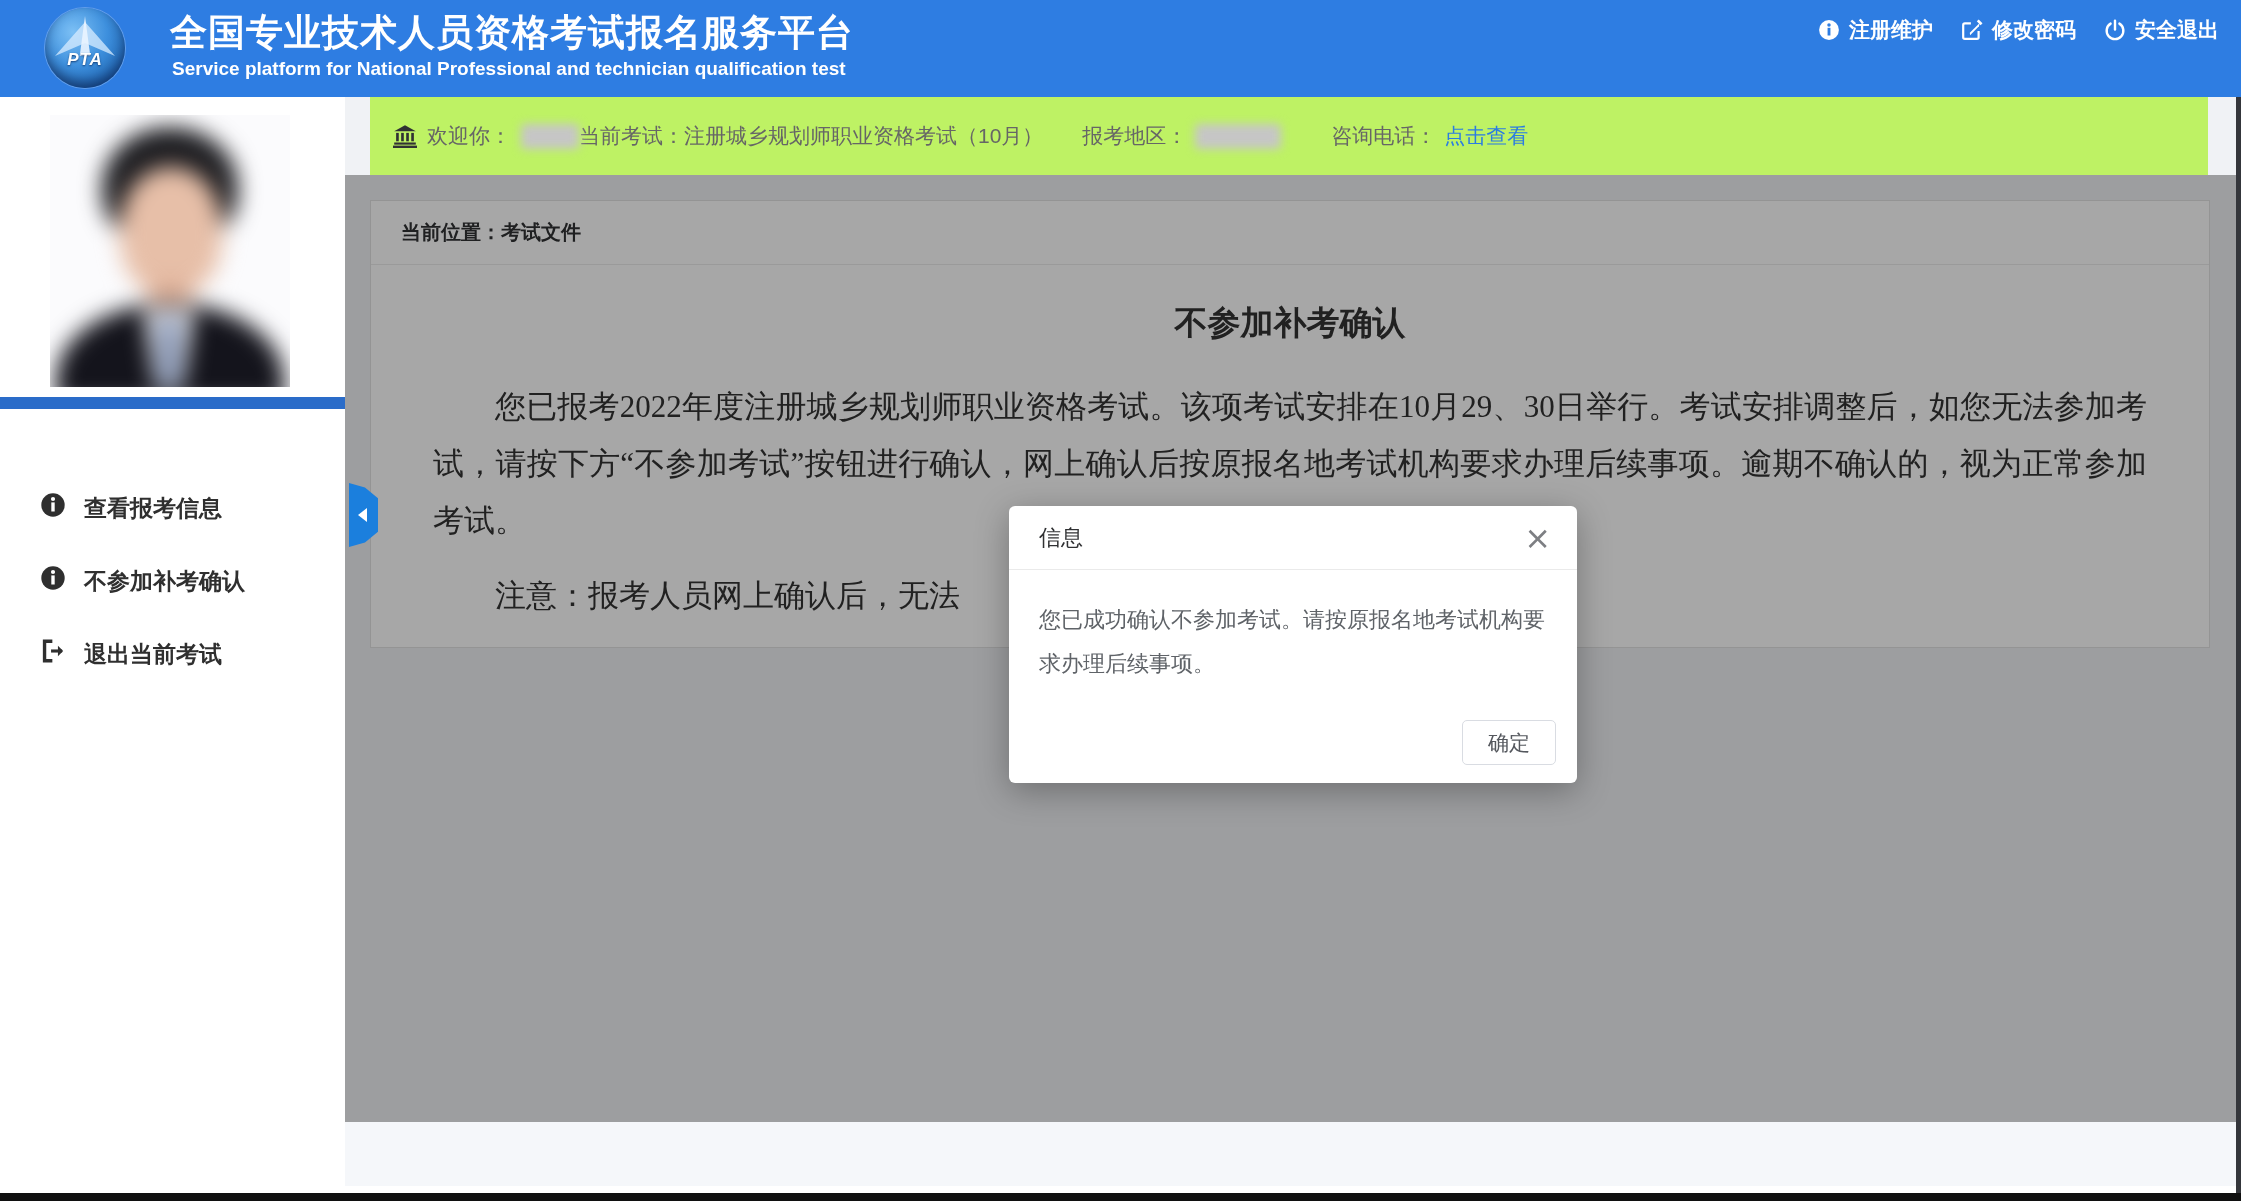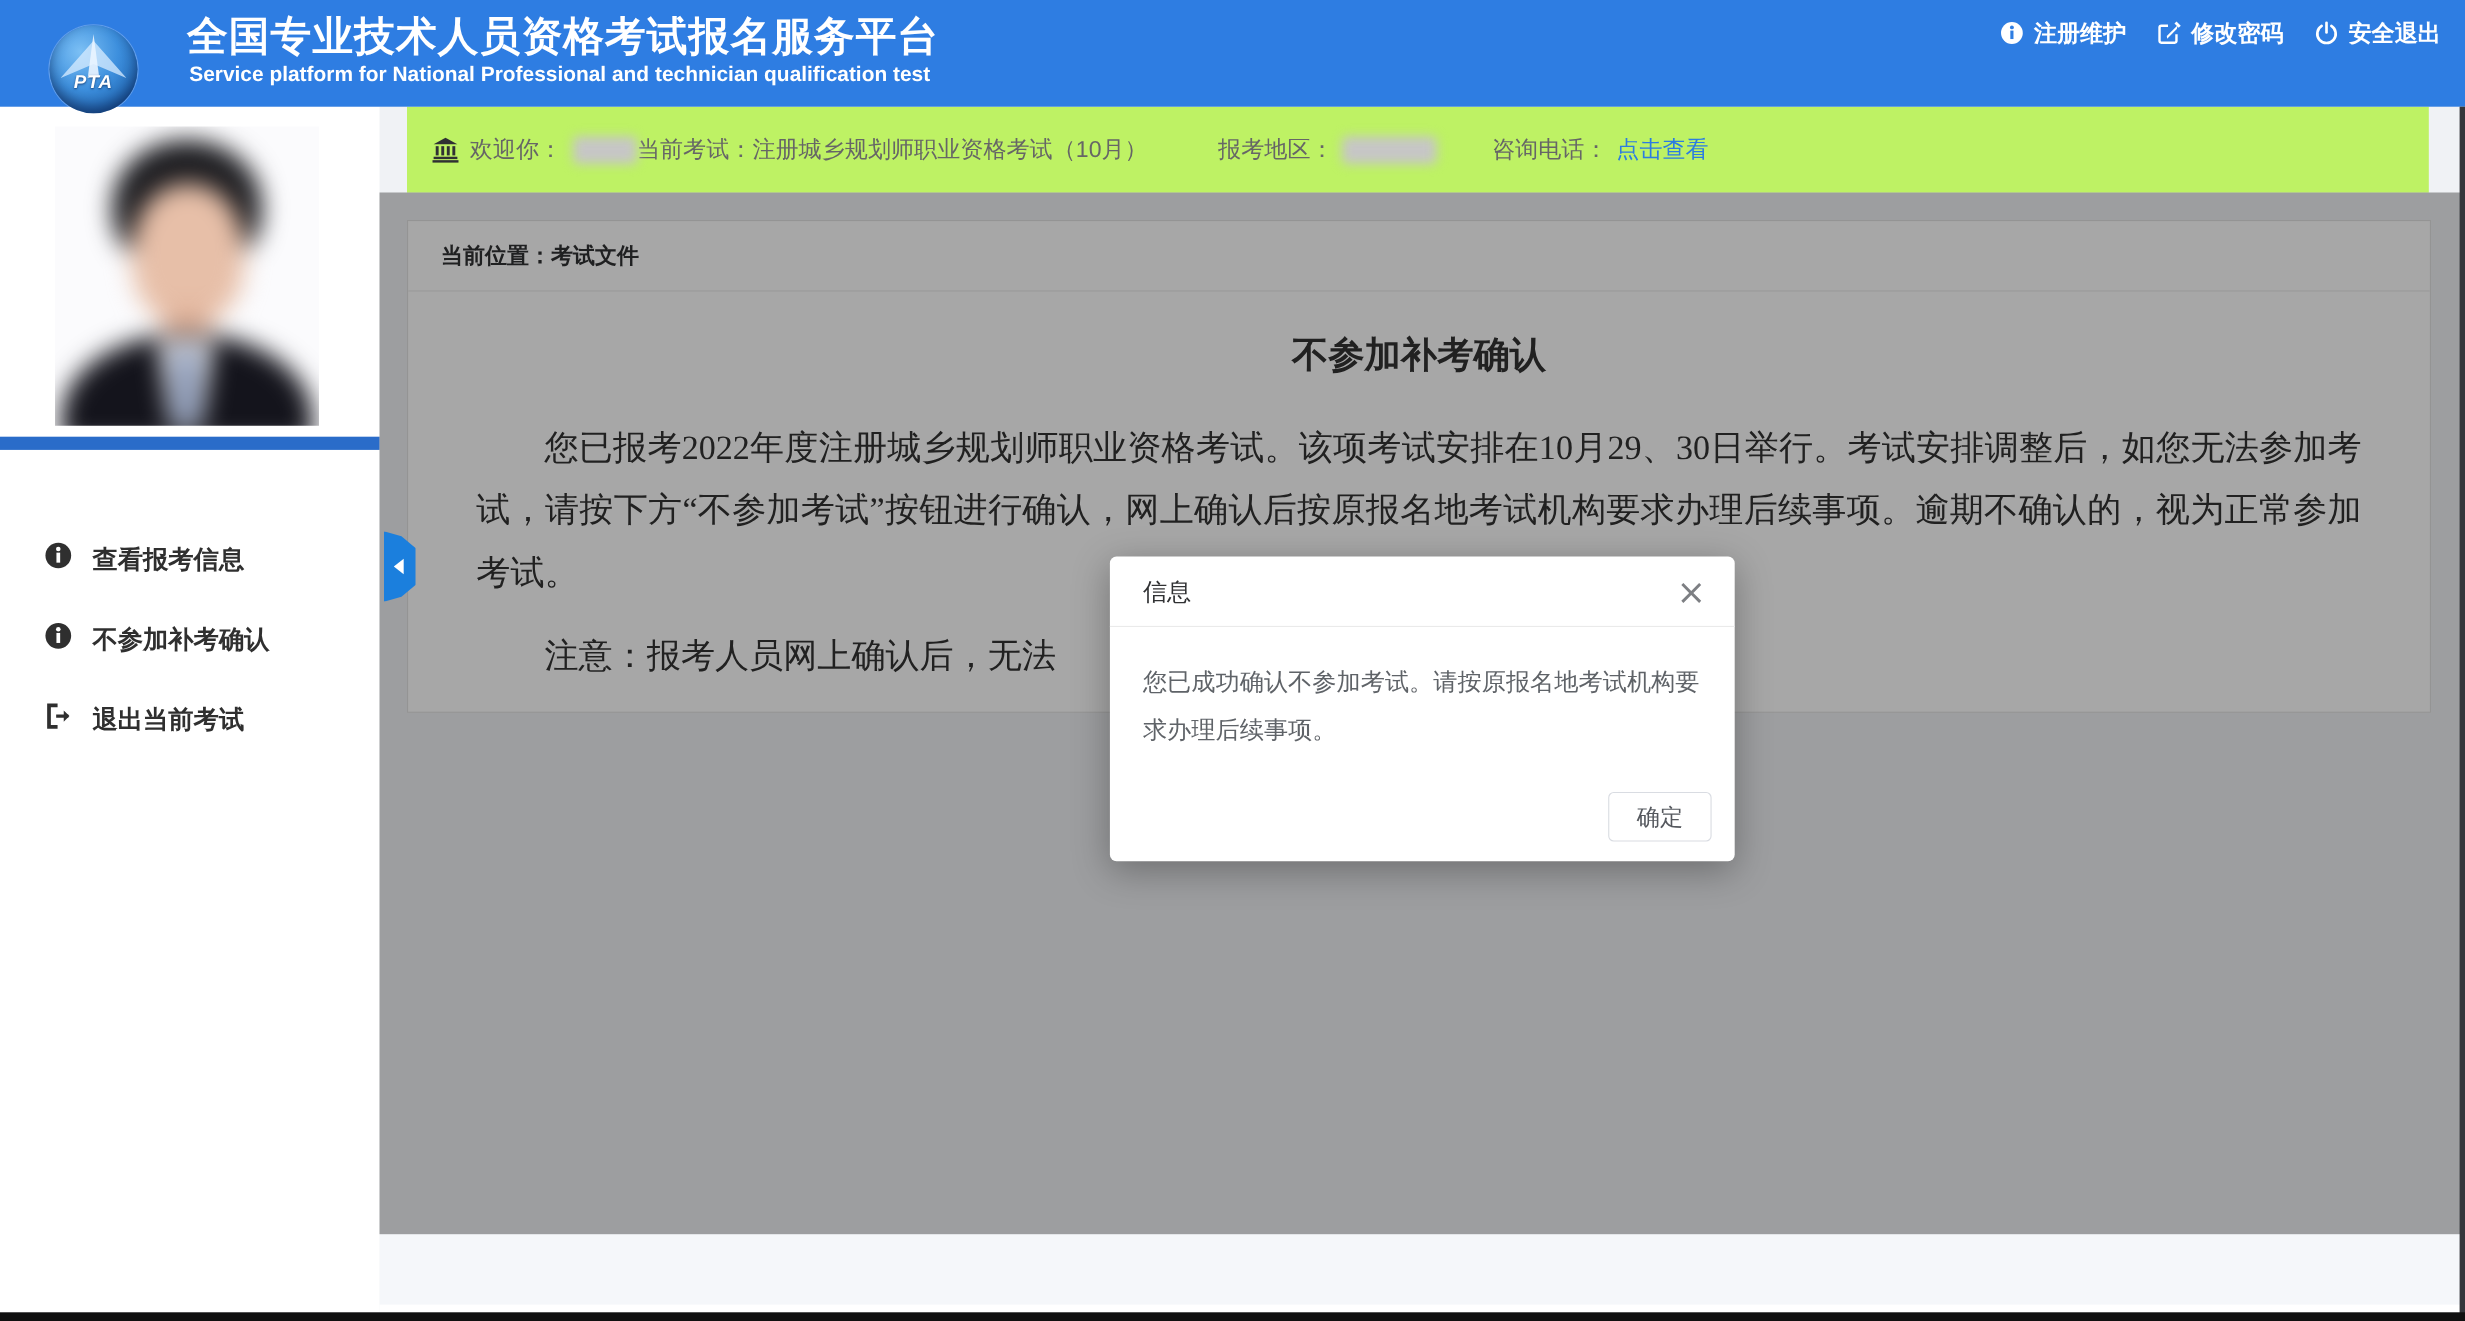--- a/index.html
+++ b/index.html
@@ -1,21 +1,21 @@
 <!DOCTYPE html>
 <html><head>
 <meta charset="utf-8">
 <style>
   * { margin:0; padding:0; box-sizing:border-box; }
   html,body { width:2241px; height:1201px; }
   body { font-family:"Liberation Sans", sans-serif; position:relative; background:#f0f2f5; overflow:hidden; }
 
   
   .top-header { position:absolute; left:0; top:0; width:2241px; height:97px; background:#2e7de2; z-index:50; }
-  .logo { position:absolute; left:45px; top:23px; width:80px; height:80px; border-radius:50%;
+  .logo { position:absolute; left:45px; top:8px; width:80px; height:80px; border-radius:50%;
           background:radial-gradient(circle at 35% 30%, #7cc0f5 0%, #3d8fdd 45%, #0f4e9b 100%);
           box-shadow:inset 0 -6px 12px rgba(0,0,30,.45), 0 0 0 1px rgba(255,255,255,.25); overflow:hidden; }
   .logo .sail { position:absolute; left:18px; top:8px; width:44px; height:40px;
           background:#eaf4ff; clip-path:polygon(50% 0, 62% 100%, 38% 100%); opacity:.9; }
   .logo .sail2 { position:absolute; left:10px; top:14px; width:60px; height:34px;
           background:#d8ecff; clip-path:polygon(0 100%, 50% 0, 100% 100%, 50% 62%); opacity:.75; }
   .logo .logo-text { position:absolute; left:0; right:0; top:42px; text-align:center; color:#fff;
           font-size:17px; font-weight:bold; font-style:italic; letter-spacing:1px; text-shadow:0 1px 2px #123c74; }
   .header-title { position:absolute; left:170px; top:8px; color:#fff; font-size:37px; font-weight:bold; letter-spacing:1px; }
   .header-sub { position:absolute; left:172px; top:58px; color:#fff; font-size:19px; font-weight:bold; }
@@ -48,21 +48,21 @@
                   border-top:7px solid transparent; border-bottom:7px solid transparent; border-right:9px solid #fff; }
 
   
   .welcome-bar { position:absolute; left:370px; top:97px; width:1838px; height:78px; background:#bef264; z-index:10;
                  display:flex; align-items:center; padding-left:23px; font-size:21px; color:#666; }
   .welcome-bar .lbl { white-space:nowrap; }
   .blur-blob { display:inline-block; height:25px; background:#c6c6c6; border-radius:4px; filter:blur(5px); }
   .blob-name { width:58px; margin-left:10px; }
   .blob-region { width:86px; margin-left:8px; }
   .wb-icon { margin-right:10px; display:flex; }
-  .sp-a { } .sp-b { margin-left:64px; } .sp-c { margin-left:50px; }
+  .sp-a { } .sp-b { margin-left:39px; } .sp-c { margin-left:50px; }
   .phone-link { color:#2b7ce2; margin-left:8px; cursor:pointer; }
 
   .panel { position:absolute; left:370px; top:200px; width:1840px; height:448px; background:#fff;
            border:1px solid #e2e2e2; z-index:10; }
   .breadcrumb { height:64px; border-bottom:1px solid #ececec; display:flex; align-items:center; padding-left:30px;
                 font-size:20px; font-weight:bold; color:#303133; }
   .panel-body { padding:30px 62px 0 62px; }
   .content-title { text-align:center; font-family:"Liberation Serif", serif; font-size:33px; color:#333; margin:6px 0 32px; }
   .para { font-family:"Liberation Serif", serif; font-size:31px; color:#333; line-height:57px;
           text-align:justify; text-indent:2em; }

